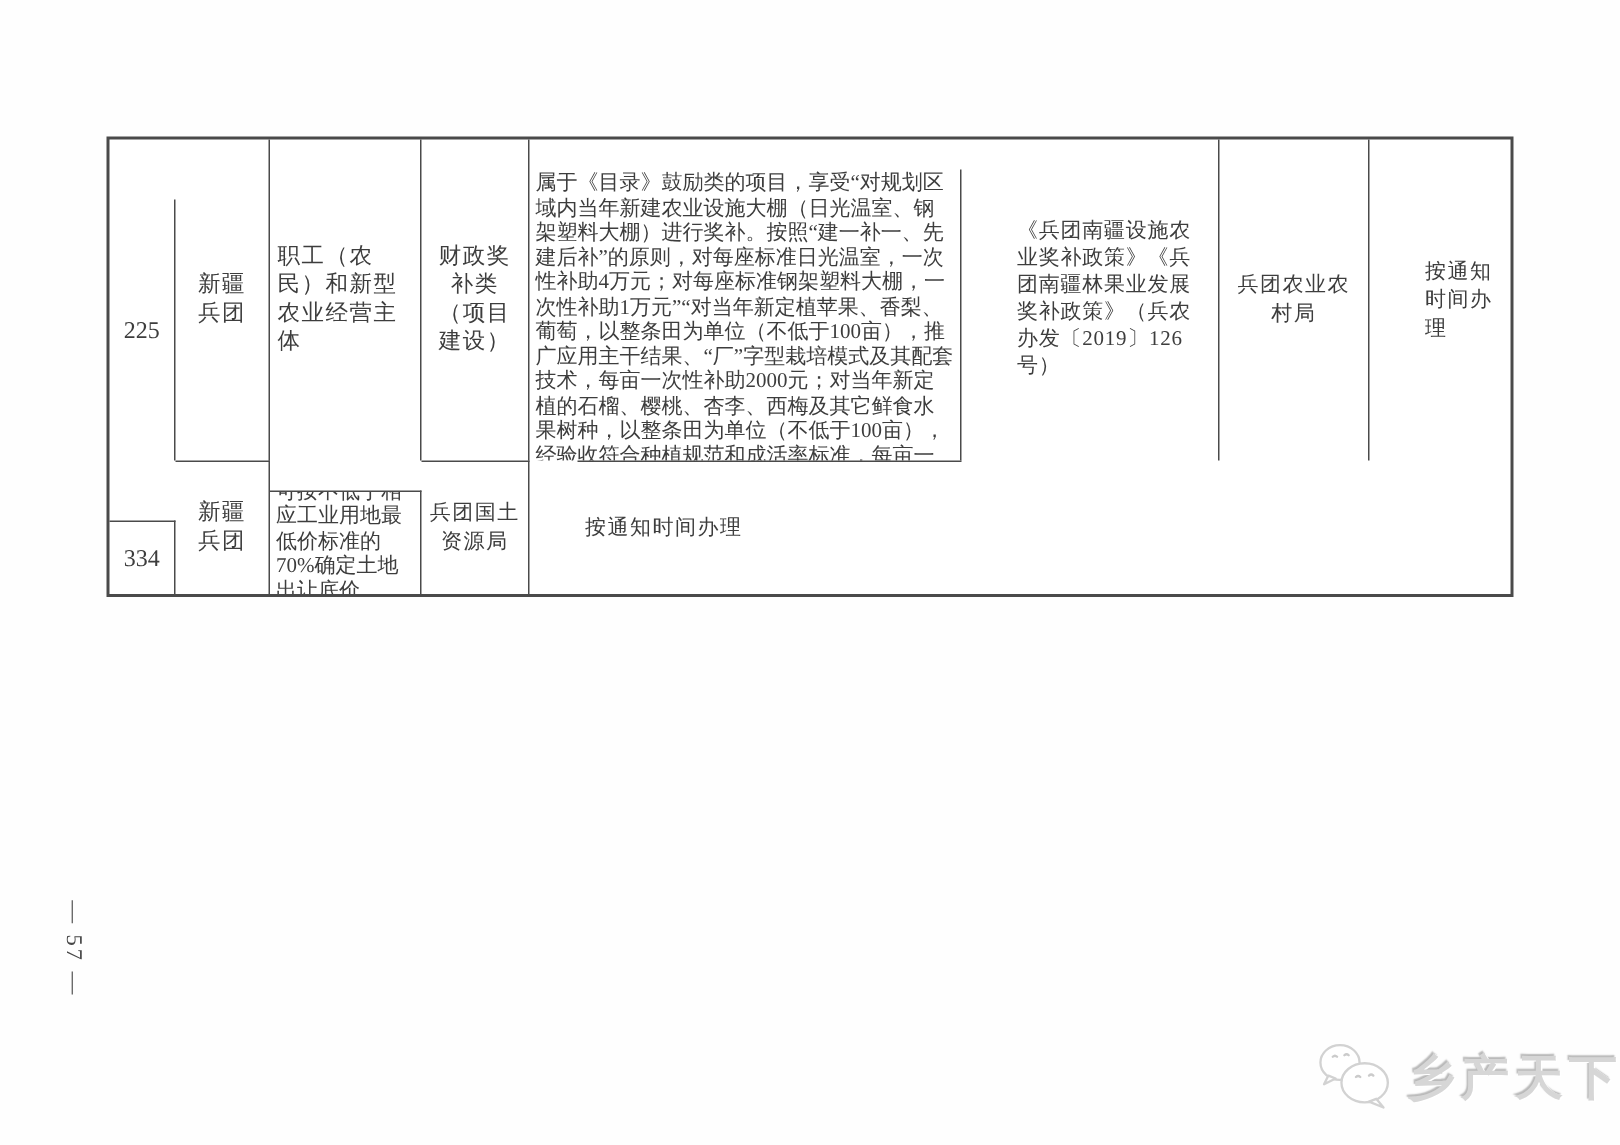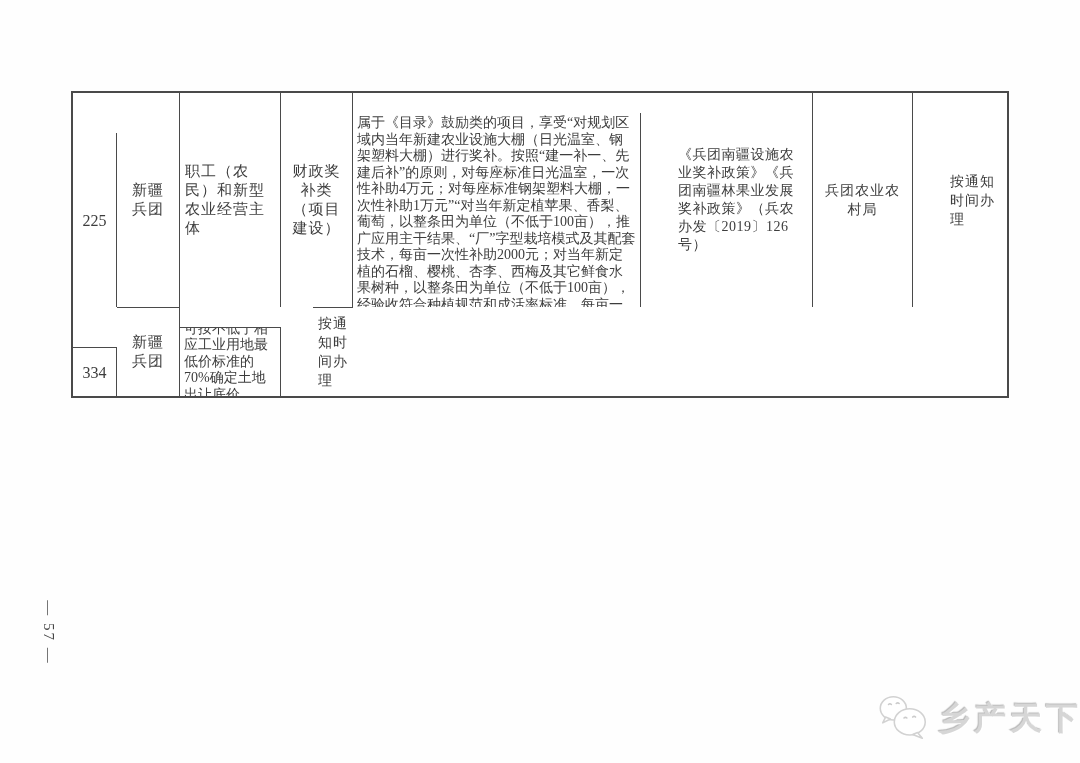--- a/index.html
+++ b/index.html
@@ -88,20 +88,21 @@
     <div class="td td-dept">兵团农业农村局</div>
     <div class="td td-time">按通知时间办理</div>
   </div>
 
   <div class="trow trow-1">
     <div class="td td-no">334</div>
     <div class="td td-region">
       <span>新疆兵团</span>
     </div>
     <div class="td td-content">可按不低于相应工业用地最低价标准的70%确定土地出让底价。</div>
+    <div class="td td-dept">兵团国土资源局</div>
     <div class="td td-time">按通知时间办理</div>
   </div>
 
 </div>
 
 <div class="page-number">— 57 —</div>
 
 <div class="brand">
   <span class="brand-icon">
     <svg width="58" height="58" viewBox="0 0 60 60" xmlns="http://www.w3.org/2000/svg">

